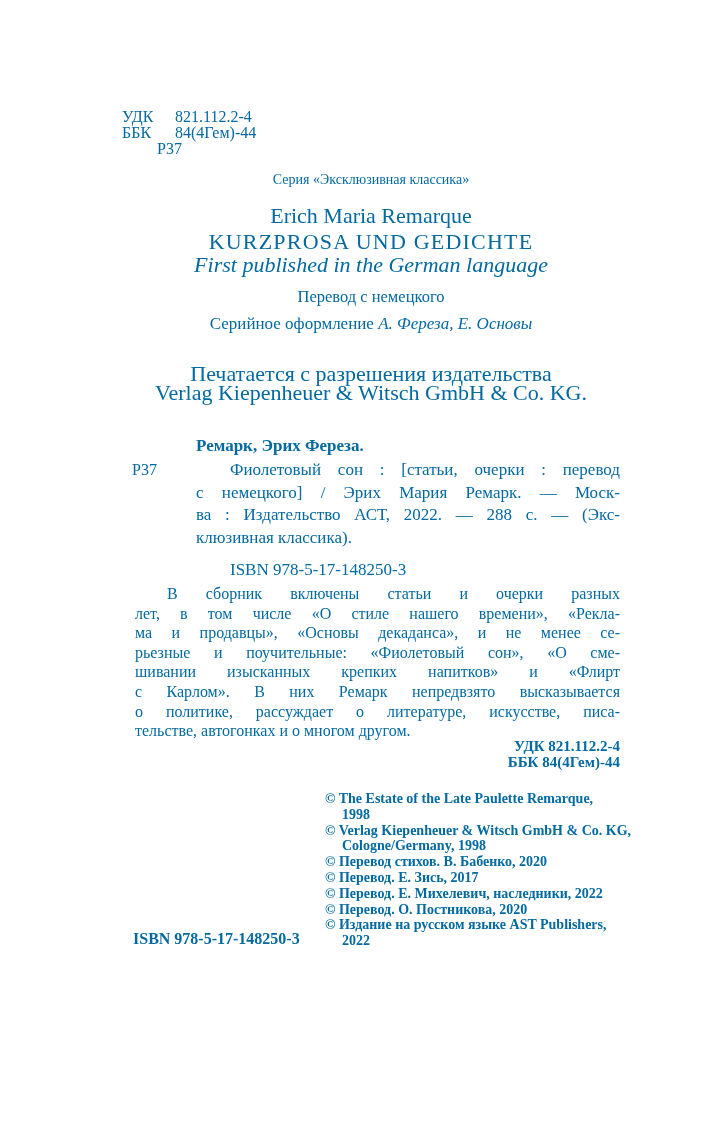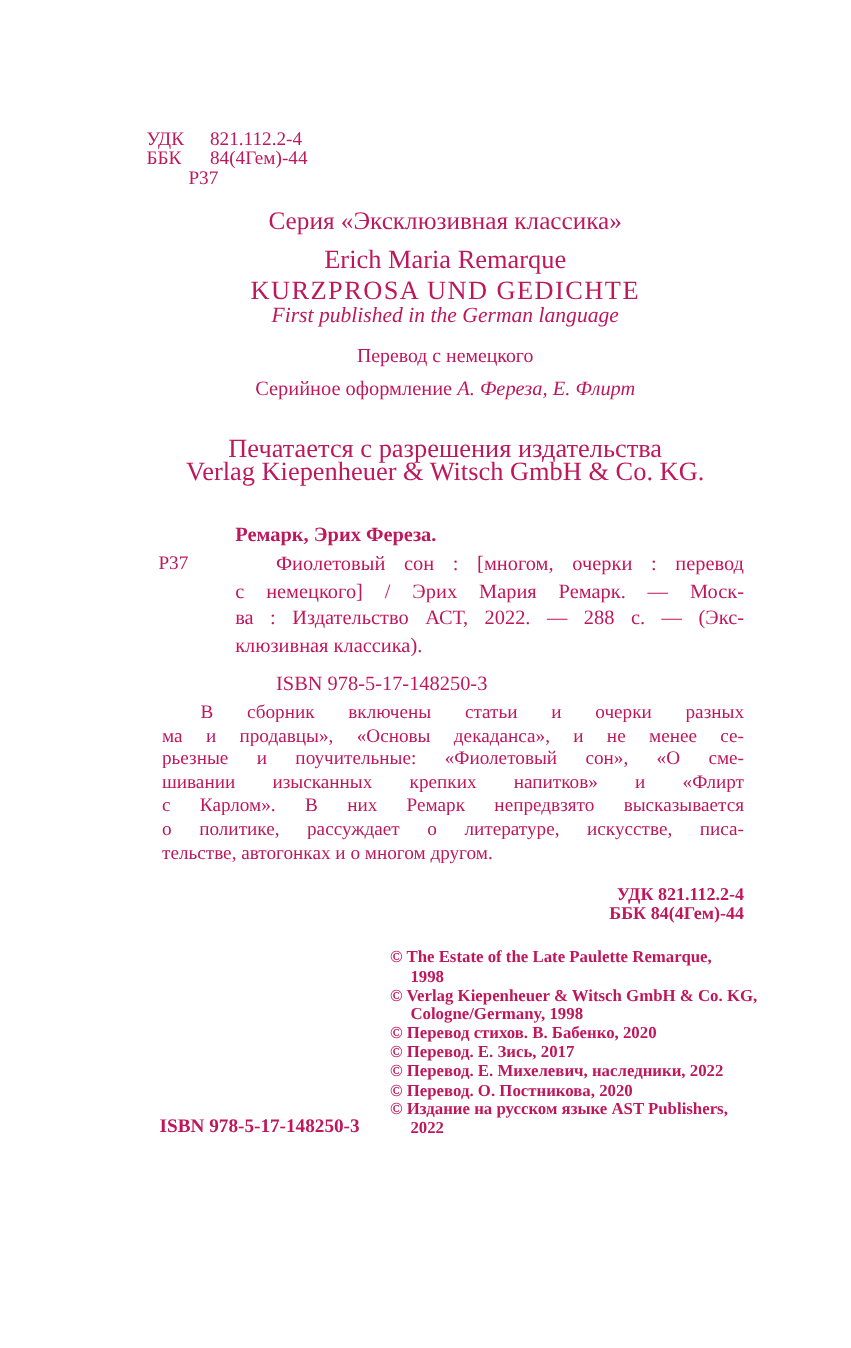--- a/index.html
+++ b/index.html
@@ -2,38 +2,38 @@
 <html lang="ru"><head>
 <meta charset="utf-8">
 <style>
   html, body { margin: 0; padding: 0; background: #e8e8e8; }
   .page {
     position: relative;
     width: 709px;
     height: 1123px;
     margin: 0 auto;
     background: #ffffff;
-    color: #be185d;
+    color: #0369a1;
     font-family: "Liberation Serif", "DejaVu Serif", serif;
     overflow: hidden;
   }
   .abs { position: absolute; }
 
   
   .top-codes { left: 122px; top: 109px; font-size: 16px; line-height: 16px; }
   .top-codes .row { white-space: nowrap; }
   .top-codes .lbl { display: inline-block; width: 53px; }
   .top-codes .sign { margin-left: 35px; }
 
   
   .ccol { left: 122px; width: 498px; text-align: center; }
-  .series-line   { top: 172px; font-size: 21px; }
+  .series-line   { top: 172px; font-size: 14px; }
   .author-line   { top: 203px; font-size: 22px; }
   .title-line    { top: 229px; font-size: 22px; letter-spacing: 1.2px; }
-  .firstpub-line { top: 252px; font-size: 18px; font-style: italic; }
+  .firstpub-line { top: 252px; font-size: 22px; font-style: italic; }
   .perevod-line  { top: 287px; font-size: 16.5px; }
   .serform-line  { top: 314px; font-size: 17px; }
   .serform-line .it { font-style: italic; }
   .pechat-block  { top: 365px; font-size: 22px; line-height: 18.5px; }
 
   
   .cat-author { left: 196px; top: 436px; font-size: 17px; font-weight: bold; }
   .cat-sign   { left: 132px; top: 461px; font-size: 16px; }
   .cat-desc   { left: 196px; top: 459px; width: 424px; font-size: 17px; line-height: 22.6px; }
   .cat-desc .line.ind { text-indent: 34px; }
@@ -71,39 +71,40 @@
       <span class="sign">Р37</span>
     </div>
   </div>
 
   <div class="abs ccol series-line">Серия «Эксклюзивная классика»</div>
   <div class="abs ccol author-line">Erich Maria Remarque</div>
   <div class="abs ccol title-line">KURZPROSA UND GEDICHTE</div>
   <div class="abs ccol firstpub-line">First published in the German language</div>
   <div class="abs ccol perevod-line">Перевод с немецкого</div>
   <div class="abs ccol serform-line">
-    <span>Серийное оформление </span><span class="it">А. Фереза, Е. Флирт</span>
+    <span>Серийное оформление </span><span class="it">А. Фереза, Е. Основы</span>
   </div>
   <div class="abs ccol pechat-block">
       <div class="line">Печатается с разрешения издательства</div>
       <div class="line">Verlag Kiepenheuer &amp; Witsch GmbH &amp; Co. KG.</div>
     </div>
 
   <div class="abs cat-author">Ремарк, Эрих Фереза.</div>
   <div class="abs cat-sign">Р37</div>
   <div class="abs cat-desc">
-      <div class="line ind j">Фиолетовый сон : [многом, очерки : перевод</div>
+      <div class="line ind j">Фиолетовый сон : [статьи, очерки : перевод</div>
       <div class="line j">с немецкого] / Эрих Мария Ремарк. — Моск-</div>
       <div class="line j">ва : Издательство АСТ, 2022. — 288 с. — (Экс-</div>
       <div class="line">клюзивная классика).</div>
     </div>
   <div class="abs cat-isbn">ISBN 978-5-17-148250-3</div>
 
   <div class="abs annotation">
       <div class="line ind j">В сборник включены статьи и очерки разных</div>
+      <div class="line j">лет, в том числе «О стиле нашего времени», «Рекла-</div>
       <div class="line j">ма и продавцы», «Основы декаданса», и не менее се-</div>
       <div class="line j">рьезные и поучительные: «Фиолетовый сон», «О сме-</div>
       <div class="line j">шивании изысканных крепких напитков» и «Флирт</div>
       <div class="line j">с Карлом». В них Ремарк непредвзято высказывается</div>
       <div class="line j">о политике, рассуждает о литературе, искусстве, писа-</div>
       <div class="line">тельстве, автогонках и о многом другом.</div>
     </div>
 
   <div class="abs codes-right">
       <div class="line">УДК 821.112.2-4</div>

